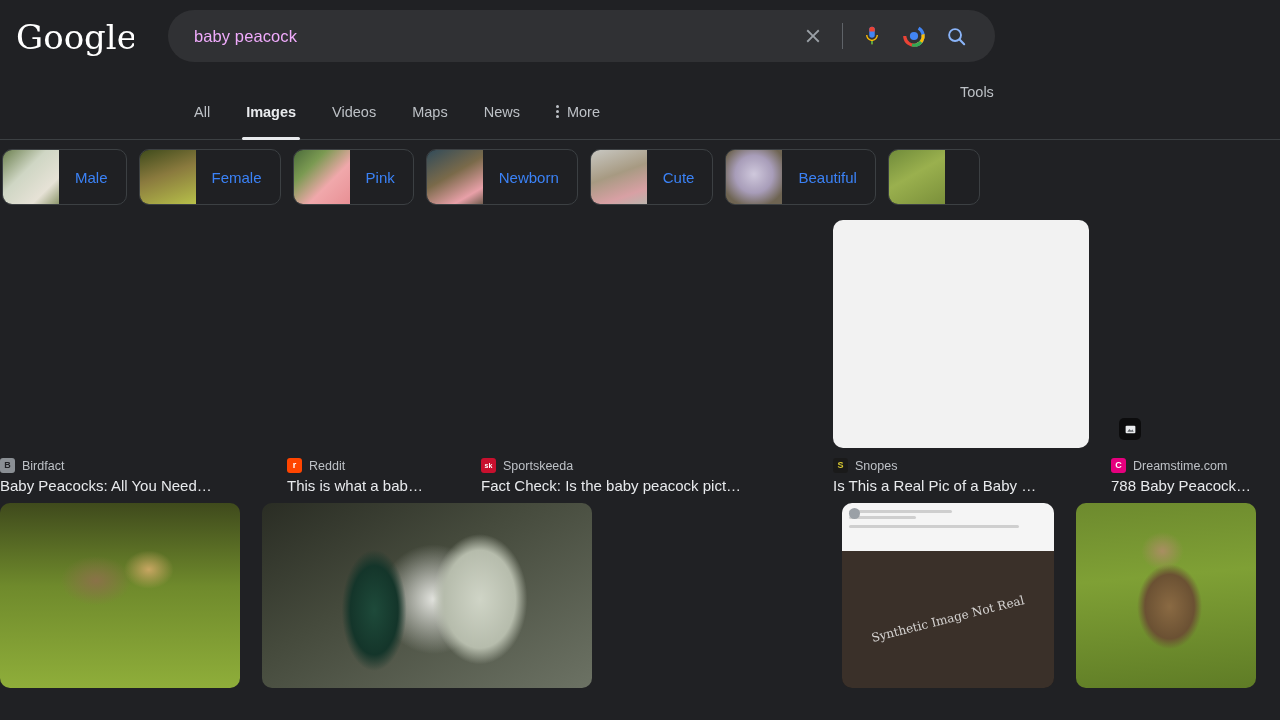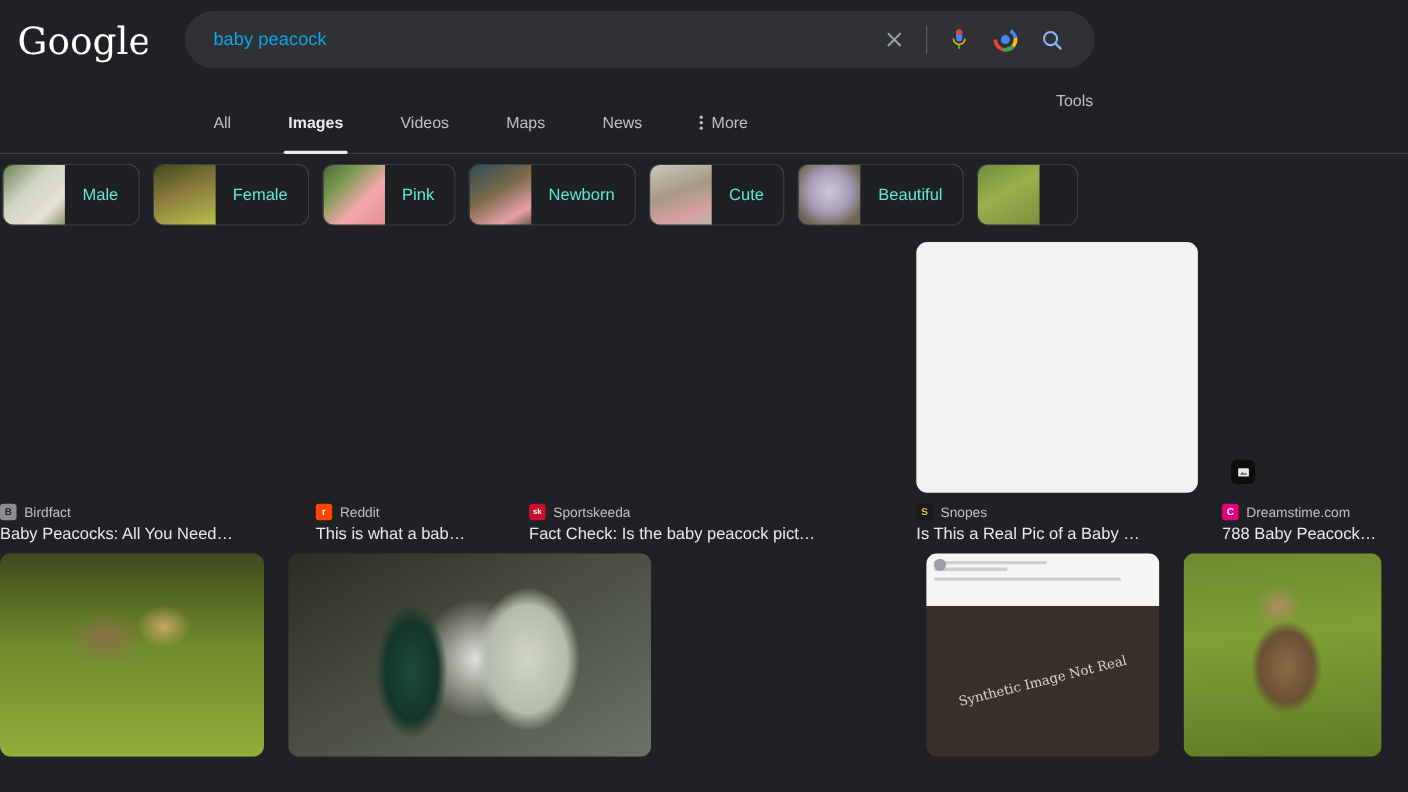--- a/index.html
+++ b/index.html
@@ -45,21 +45,21 @@
     display: flex;
     align-items: center;
     padding: 0 18px 0 26px;
   }
 
   .search-input {
     flex: 1;
     background: transparent;
     border: none;
     outline: none;
-    color: #0ea5e9;
+    color: #f0abfc;
     font-size: 16.5px;
     font-family: "Liberation Sans", sans-serif;
     letter-spacing: .1px;
   }
   .search-input::placeholder { color: #9aa0a6; }
 
   .sb-icons { display: flex; align-items: center; gap: 0; }
 
   .icon-btn {
     width: 42px; height: 42px;
@@ -76,21 +76,21 @@
 
   
   .navrow {
     height: 56px;
     display: flex;
     align-items: stretch;
     padding-left: 180px;
     border-bottom: 1px solid #3c4043;
     position: relative;
   }
-  .tabs { display: flex; align-items: stretch; gap: 16px; }
+  .tabs { display: flex; align-items: stretch; gap: 0; }
 
   .tab {
     display: flex; align-items: center;
     padding: 0 18px;
     font-size: 14.5px;
     color: #bdc1c6;
     cursor: pointer;
     position: relative;
     white-space: nowrap;
   }
@@ -141,21 +141,21 @@
   }
   .chip-thumb {
     width: 56px; height: 56px;
     flex: 0 0 56px;
     background-size: cover;
     background-position: center;
   }
   .chip-label {
     padding: 0 18px 0 16px;
     font-size: 15px;
-    color: #5eead4;
+    color: #3b82f6;
     white-space: nowrap;
   }
 
   
   .results {
     padding: 6px 0 0 0;
     position: relative;
   }
   .res-row {
     display: flex;

